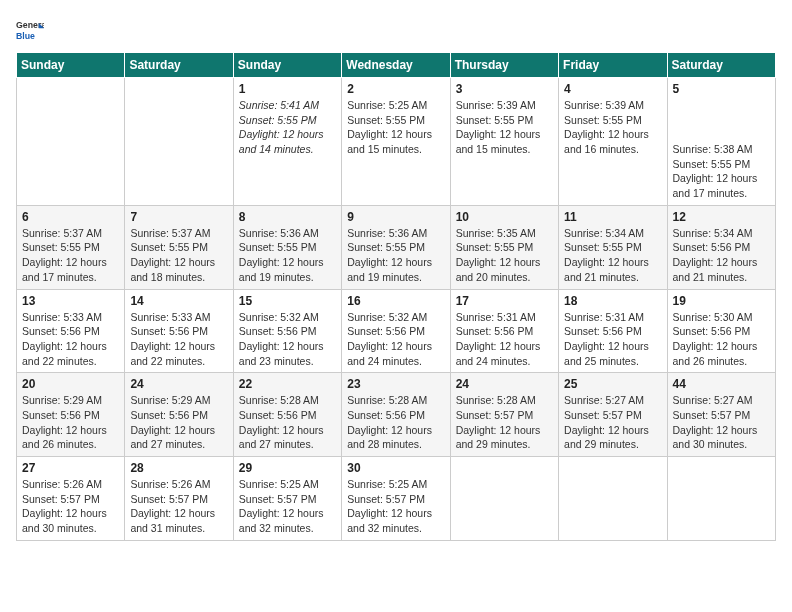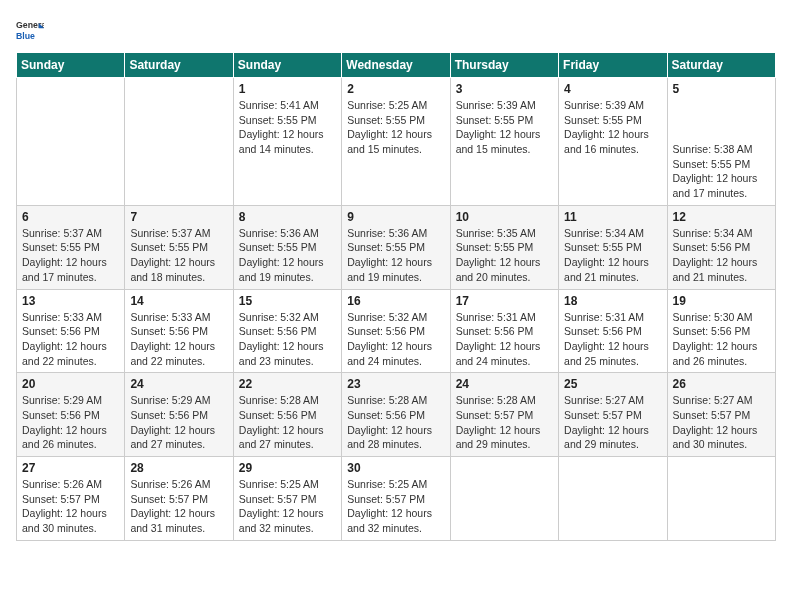--- a/index.html
+++ b/index.html
@@ -106,21 +106,21 @@
         <th>Friday</th>
         <th>Saturday</th>
       </tr>
   </thead>
   <tbody id="calendar-body">
       <tr>
         <td class="empty-cell"></td>
         <td class="empty-cell"></td>
         <td>
           <span class="day-number">1</span>
-          <div class="day-info" style="white-space: pre-wrap;">Sunrise: 5:41 AM
+          <div class="day-info" style="white-space: pre-wrap; font-style: italic;">Sunrise: 5:41 AM
 Sunset: 5:55 PM
 Daylight: 12 hours and 14 minutes.</div>
         </td>
         <td>
           <span class="day-number">2</span>
           <div class="day-info" style="white-space: pre-wrap;">Sunrise: 5:25 AM
 Sunset: 5:55 PM
 Daylight: 12 hours and 15 minutes.</div>
         </td>
         <td>
@@ -261,21 +261,21 @@
 Sunset: 5:57 PM
 Daylight: 12 hours and 29 minutes.</div>
         </td>
         <td>
           <span class="day-number">25</span>
           <div class="day-info" style="white-space: pre-wrap;">Sunrise: 5:27 AM
 Sunset: 5:57 PM
 Daylight: 12 hours and 29 minutes.</div>
         </td>
         <td>
-          <span class="day-number">26</span>
+          <span class="day-number">44</span>
           <div class="day-info" style="white-space: pre-wrap;">Sunrise: 5:27 AM
 Sunset: 5:57 PM
 Daylight: 12 hours and 30 minutes.</div>
         </td>
       </tr>
       <tr>
         <td>
           <span class="day-number">27</span>
           <div class="day-info" style="white-space: pre-wrap;">Sunrise: 5:26 AM
 Sunset: 5:57 PM

